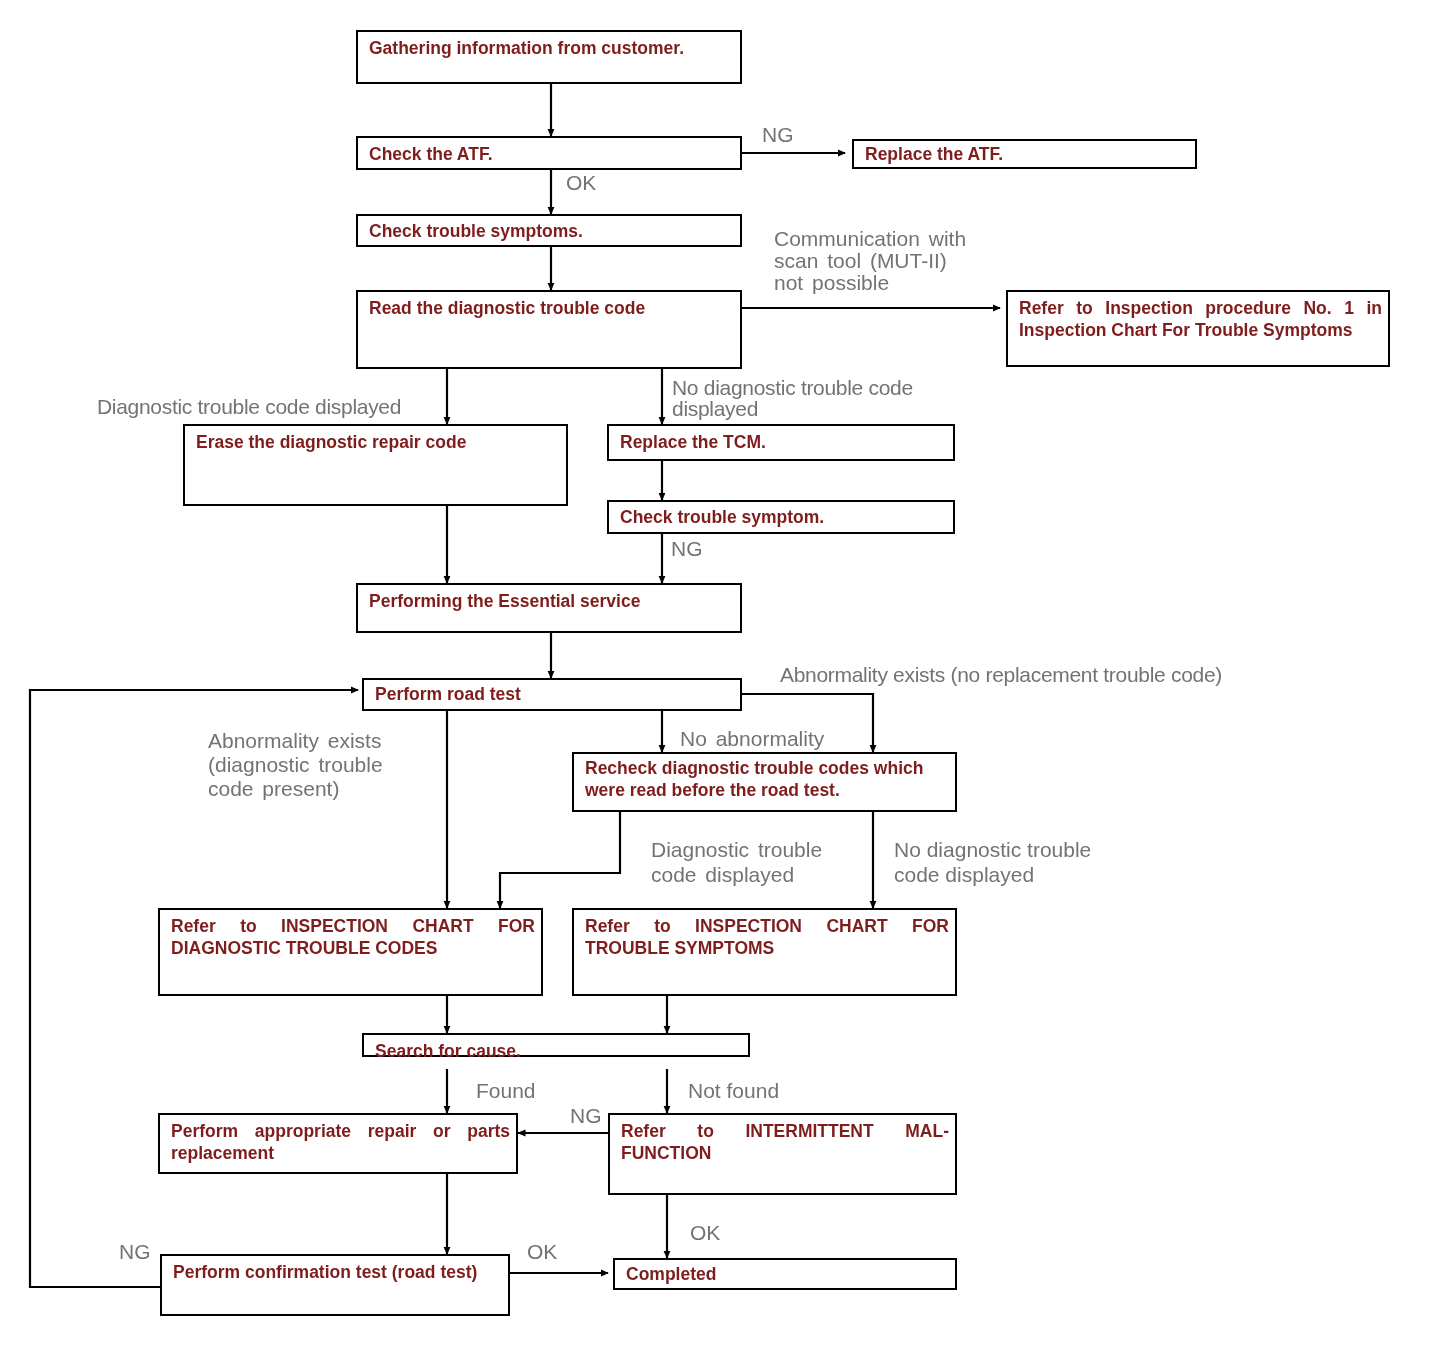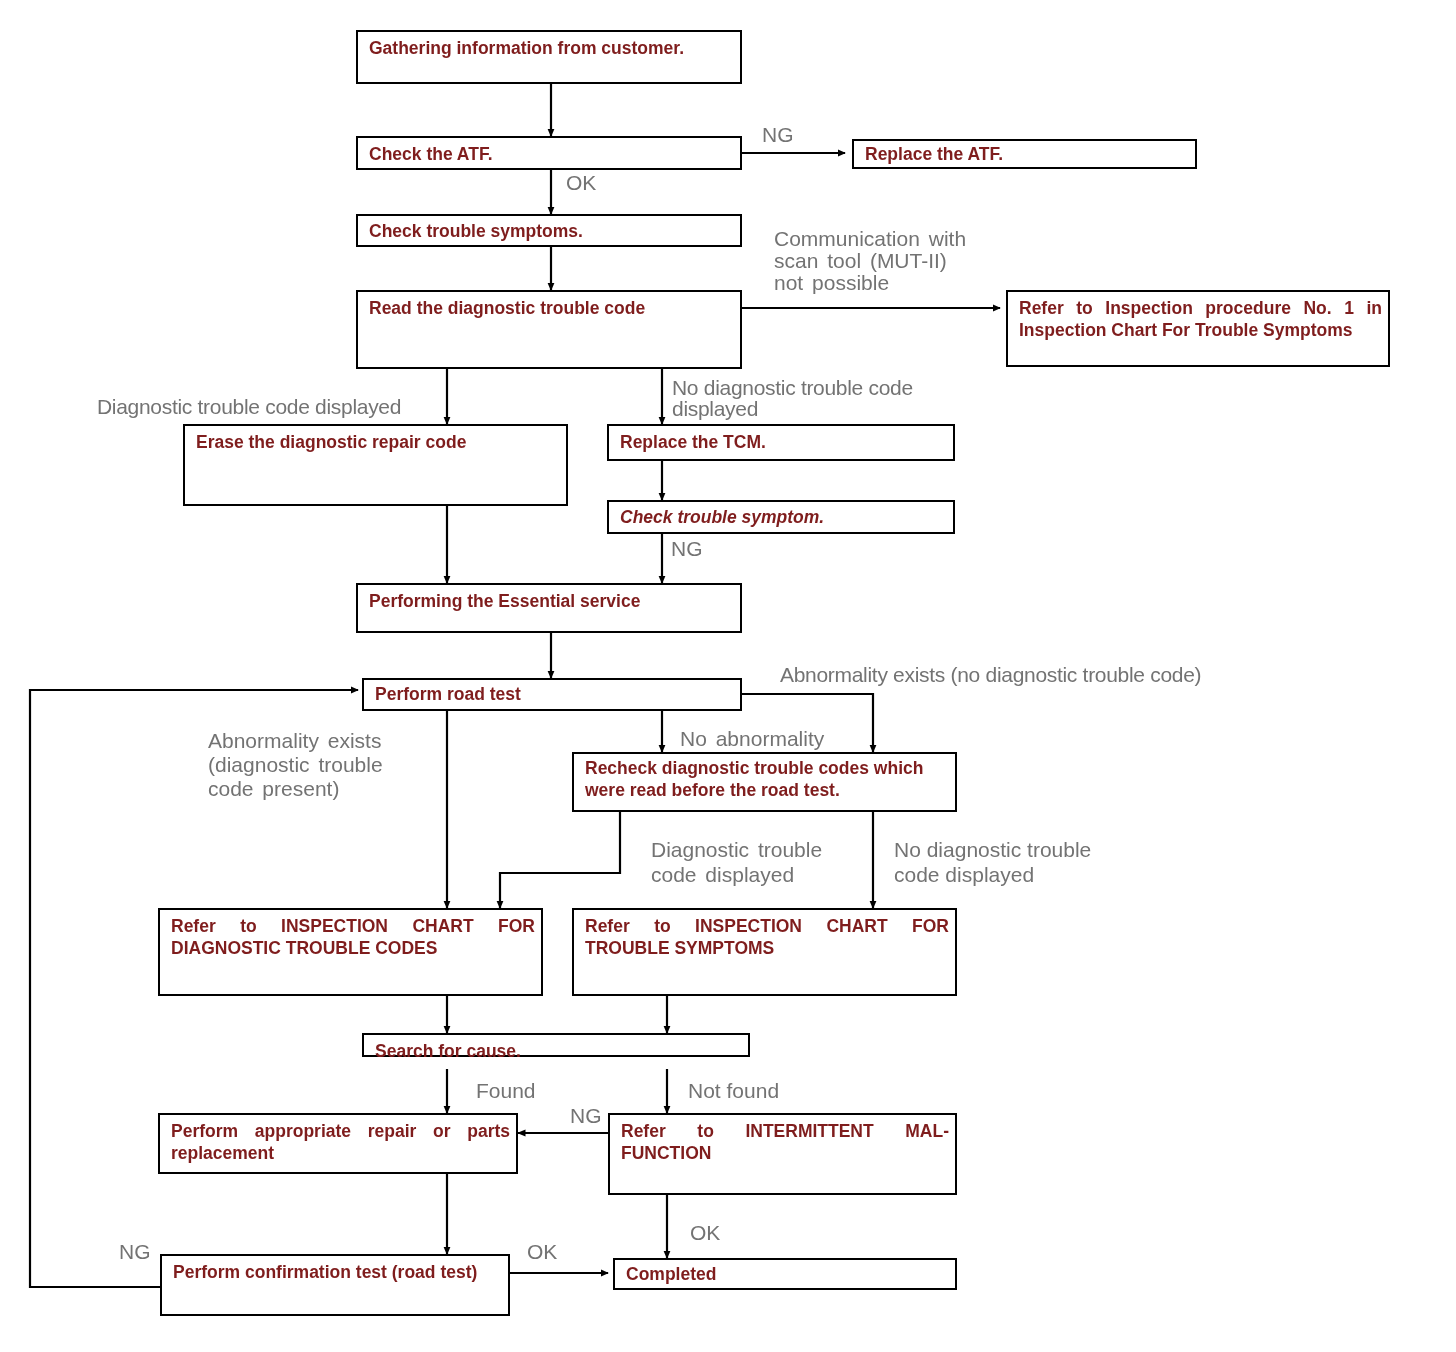--- a/index.html
+++ b/index.html
@@ -105,21 +105,21 @@
   </div>
 
   <div class="box" style="left:183px;top:424px;width:385px;height:82px;">
     <div class="txt">Erase  the  diagnostic  repair  code</div>
   </div>
 
   <div class="box" style="left:607px;top:424px;width:348px;height:37px;">
     <div class="txt" style="top:5px;">Replace the TCM.</div>
   </div>
 
-  <div class="box" style="left:607px;top:500px;width:348px;height:34px;font-style:italic;">
+  <div class="box" style="left:607px;top:500px;width:348px;height:34px;">
     <div class="txt" style="top:4px;">Check trouble symptom.</div>
   </div>
 
   <div class="box" style="left:356px;top:583px;width:386px;height:50px;">
     <div class="txt">Performing   the   Essential   service</div>
   </div>
 
   <div class="box" style="left:362px;top:678px;width:380px;height:33px;">
     <div class="txt" style="top:3px;">Perform road test</div>
   </div>
@@ -164,21 +164,21 @@
 scan  tool  (MUT-II)
 not  possible</div>
 
   <div class="lbl tight" style="left:97px;top:396px;">Diagnostic trouble code displayed</div>
 
   <div class="lbl tight" style="left:672px;top:377px;">No diagnostic trouble code
 displayed</div>
 
   <div class="lbl" style="left:671px;top:538px;">NG</div>
 
-  <div class="lbl tight" style="left:780px;top:664px;">Abnormality exists (no diagnostic trouble code)</div>
+  <div class="lbl tight" style="left:780px;top:664px;">Abnormality exists (no replacement trouble code)</div>
 
   <div class="lbl sp" style="left:208px;top:729px;line-height:24px;">Abnormality  exists
 (diagnostic  trouble
 code  present)</div>
 
   <div class="lbl sp" style="left:680px;top:728px;">No abnormality</div>
 
   <div class="lbl sp" style="left:651px;top:837px;line-height:25px;">Diagnostic  trouble
 code displayed</div>
 

